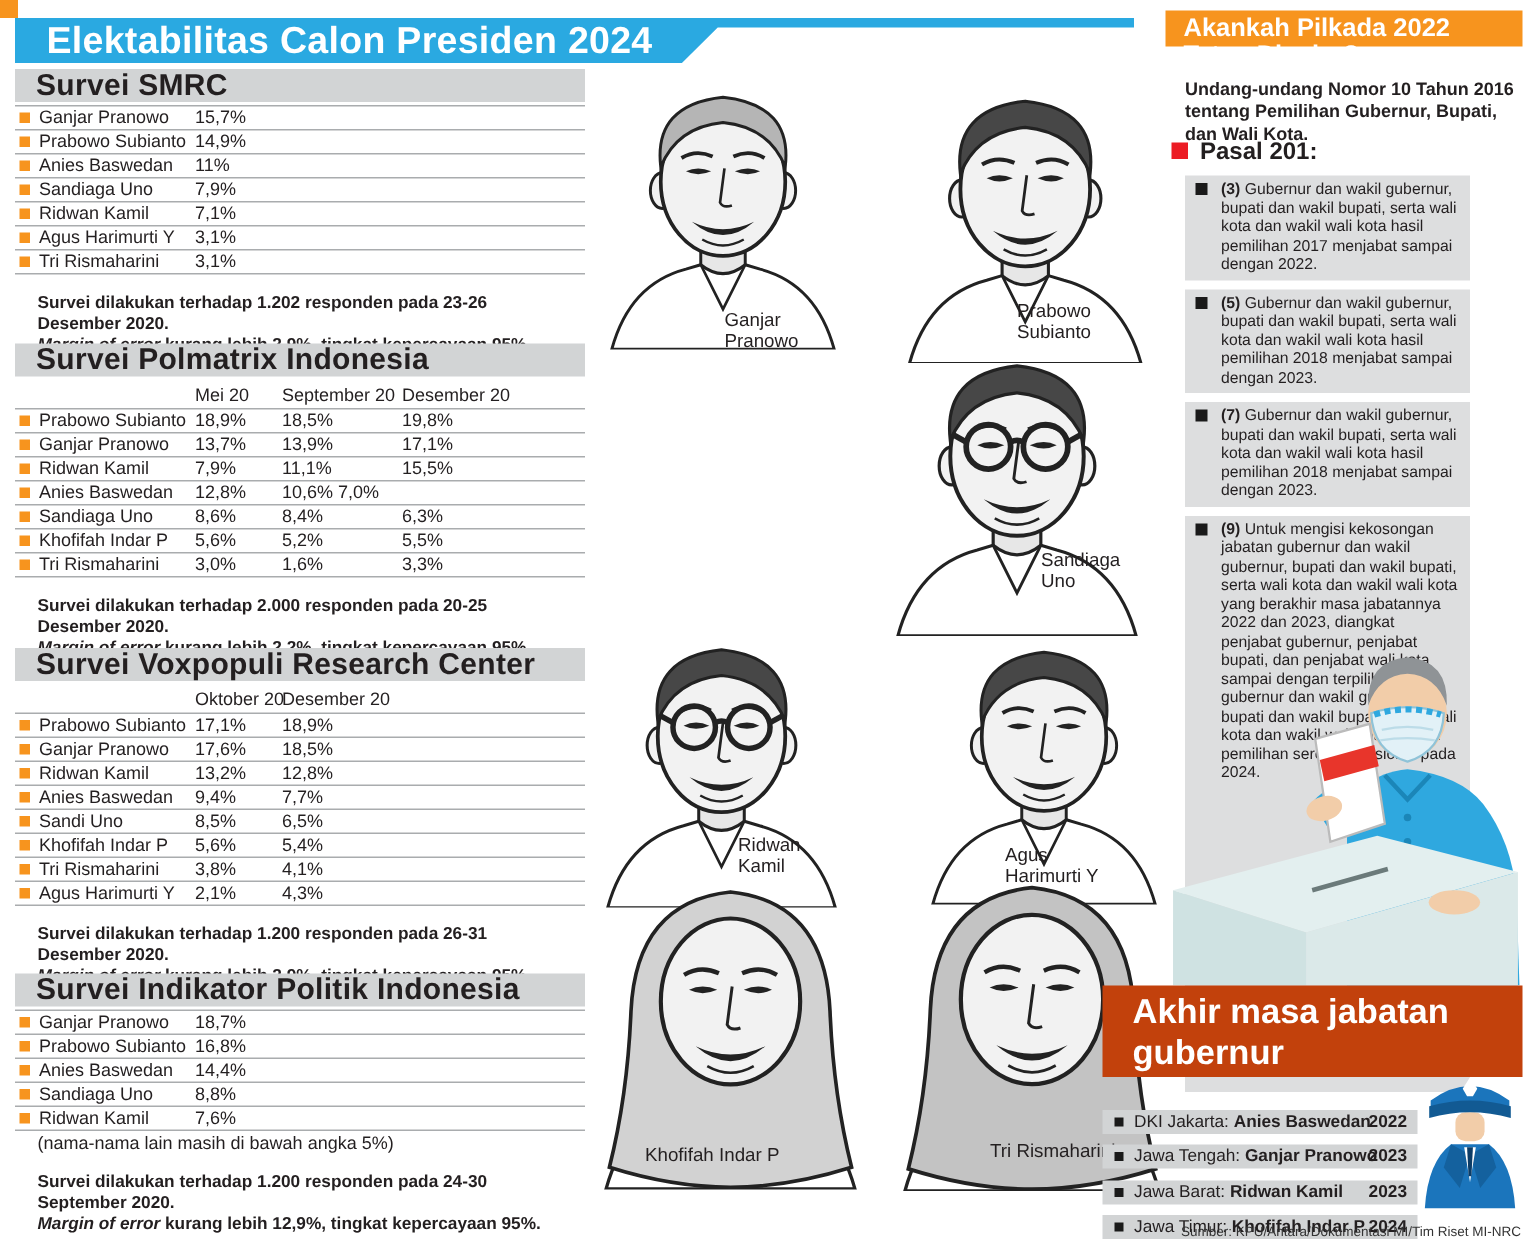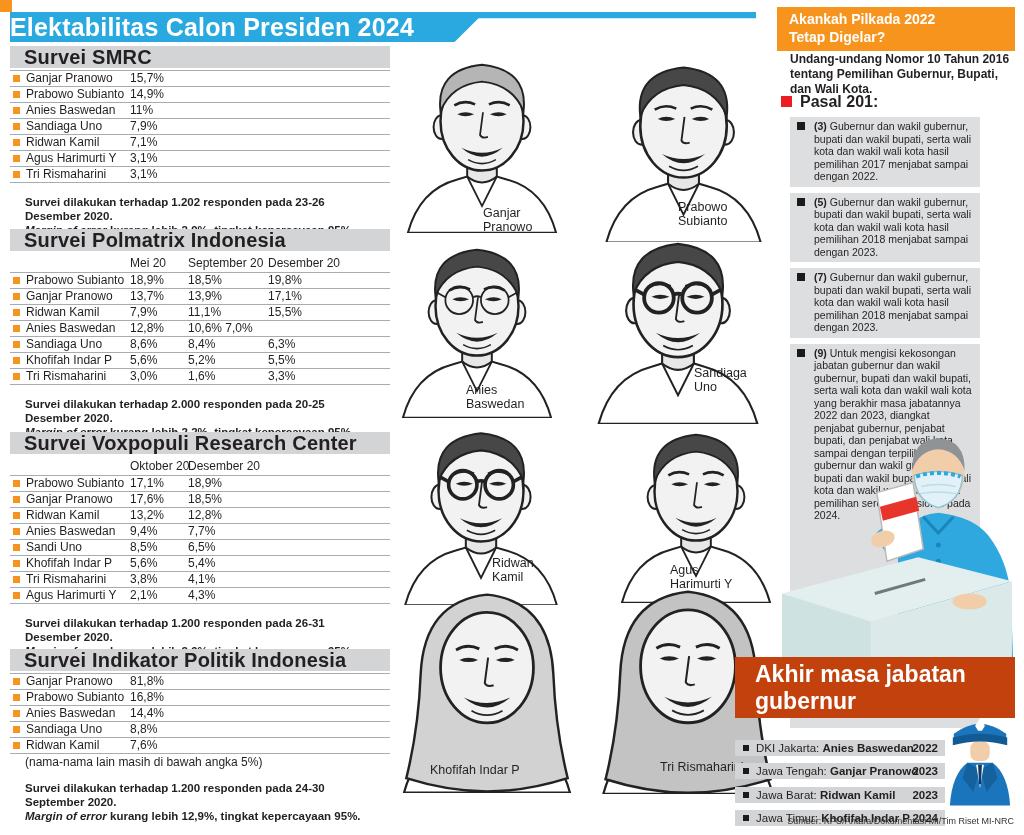--- a/index.html
+++ b/index.html
@@ -3,21 +3,21 @@
 <meta charset="utf-8">
 <style>
   html,body{margin:0;padding:0;background:#fff;}
   #canvas{position:relative;width:1024px;height:835px;background:#fff;overflow:hidden;
           font-family:"Liberation Sans","DejaVu Sans",sans-serif;color:#231f20;}
 
   
   .corner-sq{position:absolute;left:0;top:0;width:12px;height:12px;background:#F7941E;}
   .titlebar{position:absolute;left:10px;top:12px;width:746px;height:30px;background:#2AA9E1;
             clip-path:polygon(0 0,100% 0,100% 21%,62.8% 21%,59.6% 100%,0 100%);}
-  .titlebar h1{margin:0;font-size:25px;font-weight:bold;color:#fff;line-height:30px;letter-spacing:.2px;}
+  .titlebar h1{margin:0;padding-left:21px;font-size:25px;font-weight:bold;color:#fff;line-height:30px;letter-spacing:.2px;}
 
   
   .survey{position:absolute;left:10px;width:380px;}
   .sv0{top:46px}.sv1{top:229px}.sv2{top:432px}.sv3{top:649px}
   .s-header{height:22px;line-height:22px;background:#D2D4D5;font-size:20px;font-weight:bold;padding-left:14px;letter-spacing:.2px;}
   .s-cols{position:relative;height:14px;margin-top:5px;font-size:12px;}
   .s-cols:empty{display:none;margin:0;height:0;}
   .s-rows{border-top:1px solid #a9acae;margin-top:2px;}
   .srow{position:relative;height:15px;line-height:15px;font-size:12px;border-bottom:1px solid #a9acae;}
   .sq{position:absolute;left:3px;top:4px;width:7px;height:7px;background:#F7941E;}
@@ -38,22 +38,22 @@
   .p4{left:395px;top:418px;width:172px;height:177px}
   .p5{left:612px;top:420px;width:168px;height:174px}
   .p6{left:393px;top:588px;width:188px;height:198px}
   .p7{left:592px;top:585px;width:192px;height:198px}
   .p0 .pcap{left:85px;top:156px}.p1 .pcap{left:82px;top:148px}
   .p2 .pcap{left:73px;top:148px}.p3 .pcap{left:106px;top:138px}
   .p4 .pcap{left:97px;top:138px}.p5 .pcap{left:58px;top:143px}
   .p6 .pcap{left:37px;top:175px}.p7 .pcap{left:68px;top:175px}
 
   
-  .sb-head{position:absolute;left:777px;top:7px;width:238px;height:44px;background:#F7941E;color:#fff;
-           font-size:14px;font-weight:bold;line-height:18px;padding:3px 0 0 12px;box-sizing:border-box;}
+  .sb-head{position:absolute;left:777px;top:7px;width:238px;height:24px;background:#F7941E;color:#fff;
+           font-size:17px;font-weight:bold;line-height:18px;padding:3px 0 0 12px;box-sizing:border-box;}
   .sb-intro{position:absolute;left:790px;top:52px;width:226px;margin:0;font-size:12px;font-weight:bold;line-height:15px;}
   .sb-pasal{position:absolute;left:781px;top:93px;font-size:16px;font-weight:bold;}
   .redsq{display:inline-block;width:11px;height:11px;background:#EC1C24;margin-right:8px;}
   .sb-items{position:absolute;left:790px;top:117px;width:190px;}
   .sb-item{position:relative;background:#DDDEDF;margin-bottom:6px;padding:3px 8px 4px 24px;
            font-size:10.5px;line-height:12.5px;box-sizing:border-box;}
   .sb-item:last-child{padding-bottom:206px;}
   .blksq{position:absolute;left:7px;top:5px;width:8px;height:8px;background:#1a1a1a;}
   .sb-num{font-weight:bold;}
   .voter-illo{position:absolute;left:782px;top:420px;}
@@ -295,21 +295,21 @@
     </div>
   </section>
 
   <section class="survey sv3">
     <div class="s-header">Survei Indikator Politik Indonesia</div>
 
     <div class="s-rows">
         <div class="srow">
           <span class="sq"></span>
           <span class="rlabel">Ganjar Pranowo</span>
-          <span class="val v0">81,8%</span>
+          <span class="val v0">18,7%</span>
         </div>
         <div class="srow">
           <span class="sq"></span>
           <span class="rlabel">Prabowo Subianto</span>
           <span class="val v0">16,8%</span>
         </div>
         <div class="srow">
           <span class="sq"></span>
           <span class="rlabel">Anies Baswedan</span>
           <span class="val v0">14,4%</span>
@@ -345,31 +345,20 @@
     </figure>
   <figure class="portrait p1">
       <svg class="pface" viewBox="0 0 170 185" xmlns="http://www.w3.org/2000/svg">
         <use href="#pp-shirt"></use>
         <use href="#pp-ears"></use>
         <use href="#pp-face"></use>
         <use href="#pp-hair" fill="#474747"></use>
         <use href="#pp-features"></use>
       </svg>
       <figcaption class="pcap">Prabowo<br>Subianto</figcaption>
-    </figure>
-  <figure class="portrait p2">
-      <svg class="pface" viewBox="0 0 170 185" xmlns="http://www.w3.org/2000/svg">
-        <use href="#pp-shirt"></use>
-        <use href="#pp-ears"></use>
-        <use href="#pp-face"></use>
-        <use href="#pp-hair" fill="#474747"></use>
-        <use href="#pp-features"></use>
-        <use href="#pp-glThin"></use>
-      </svg>
-      <figcaption class="pcap">Anies<br>Baswedan</figcaption>
     </figure>
   <figure class="portrait p3">
       <svg class="pface" viewBox="0 0 170 185" xmlns="http://www.w3.org/2000/svg">
         <use href="#pp-shirt"></use>
         <use href="#pp-ears"></use>
         <use href="#pp-face"></use>
         <use href="#pp-hair" fill="#474747"></use>
         <use href="#pp-features"></use>
         <use href="#pp-glBold"></use>
       </svg>

